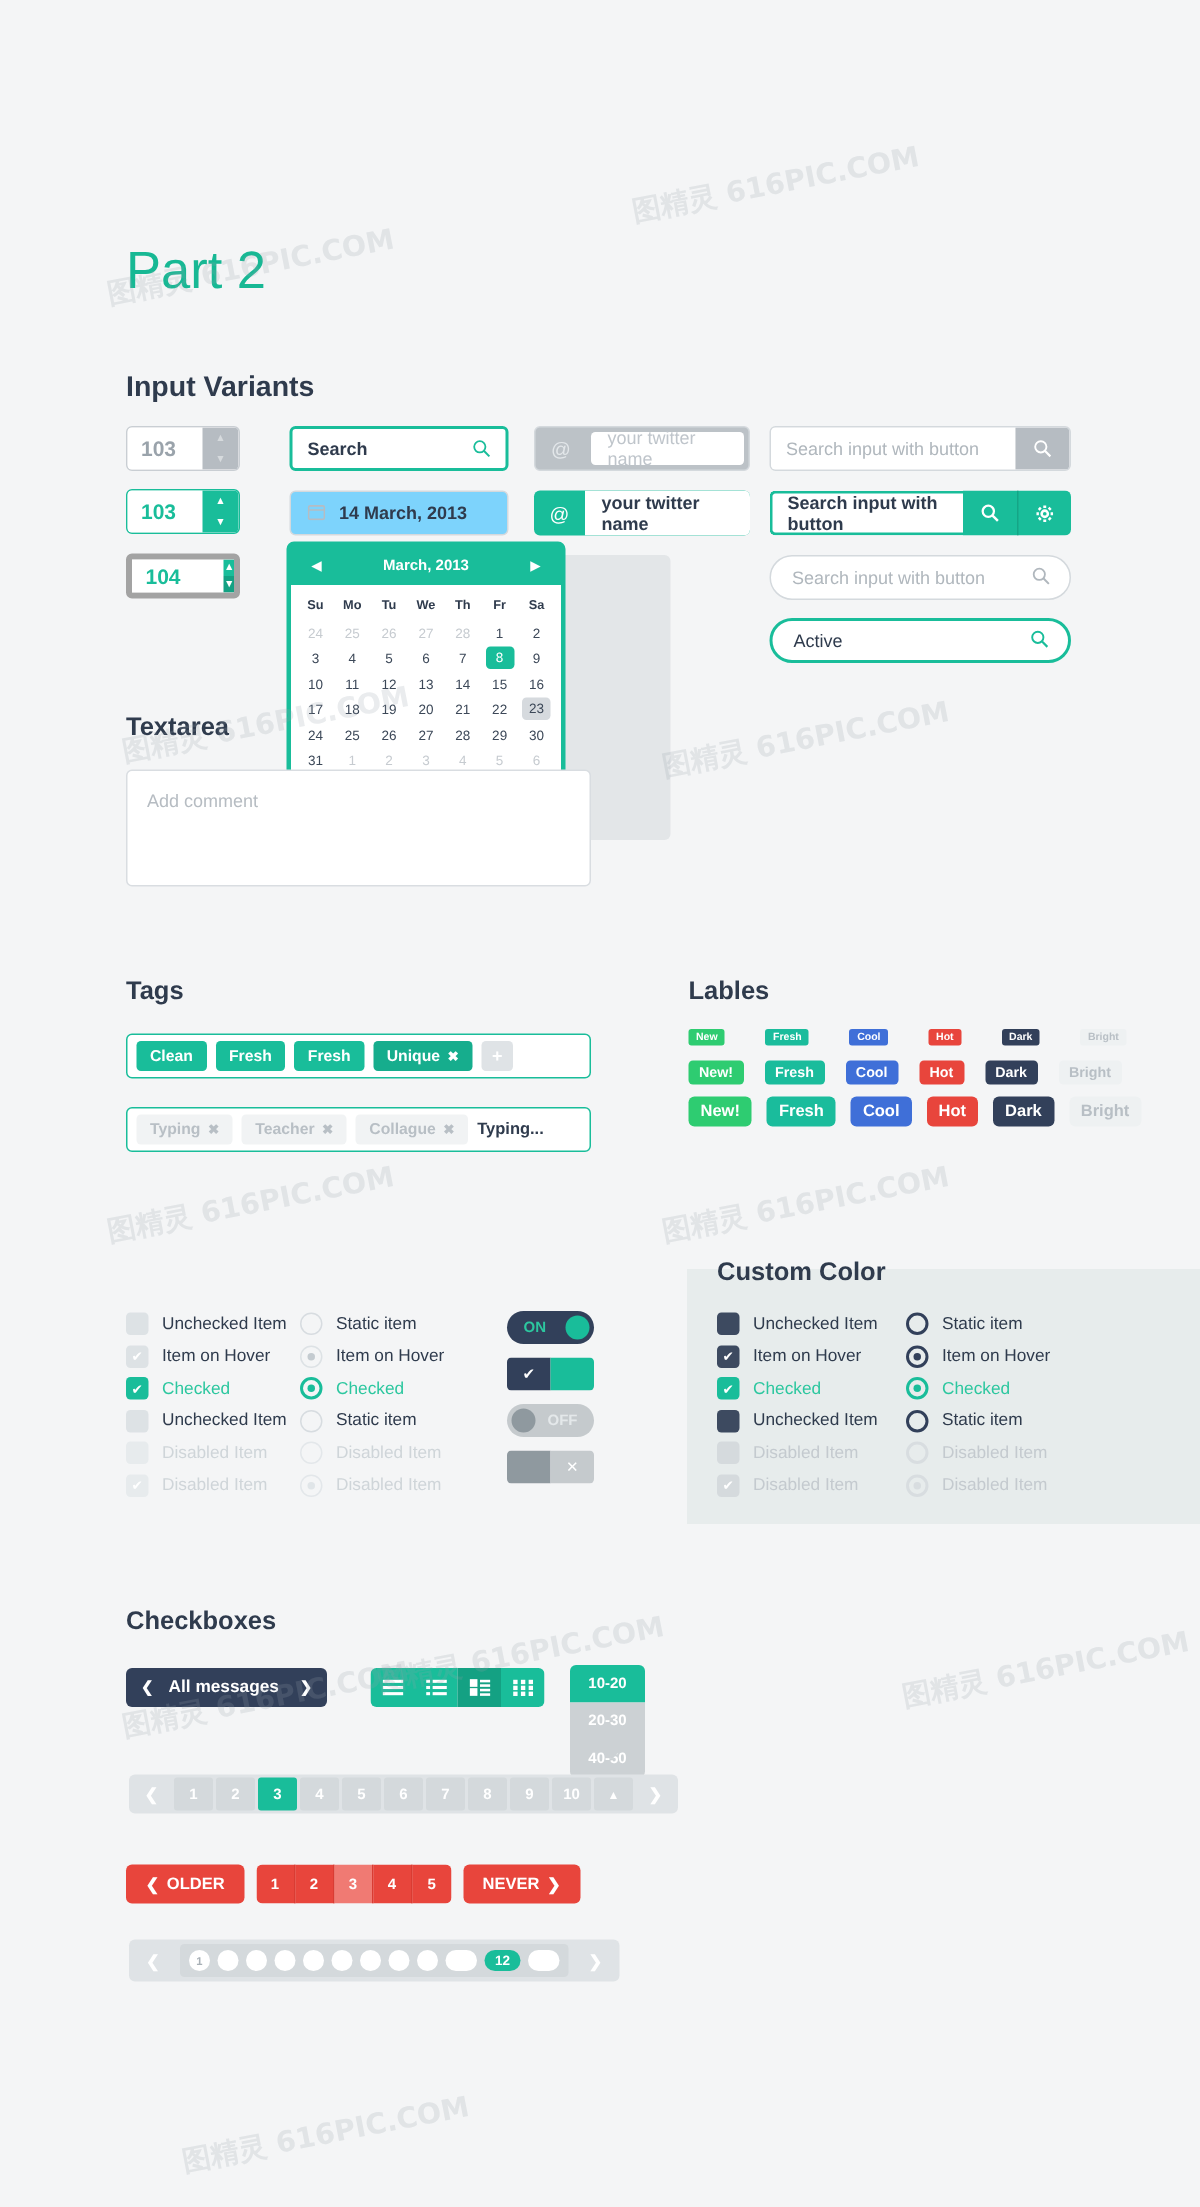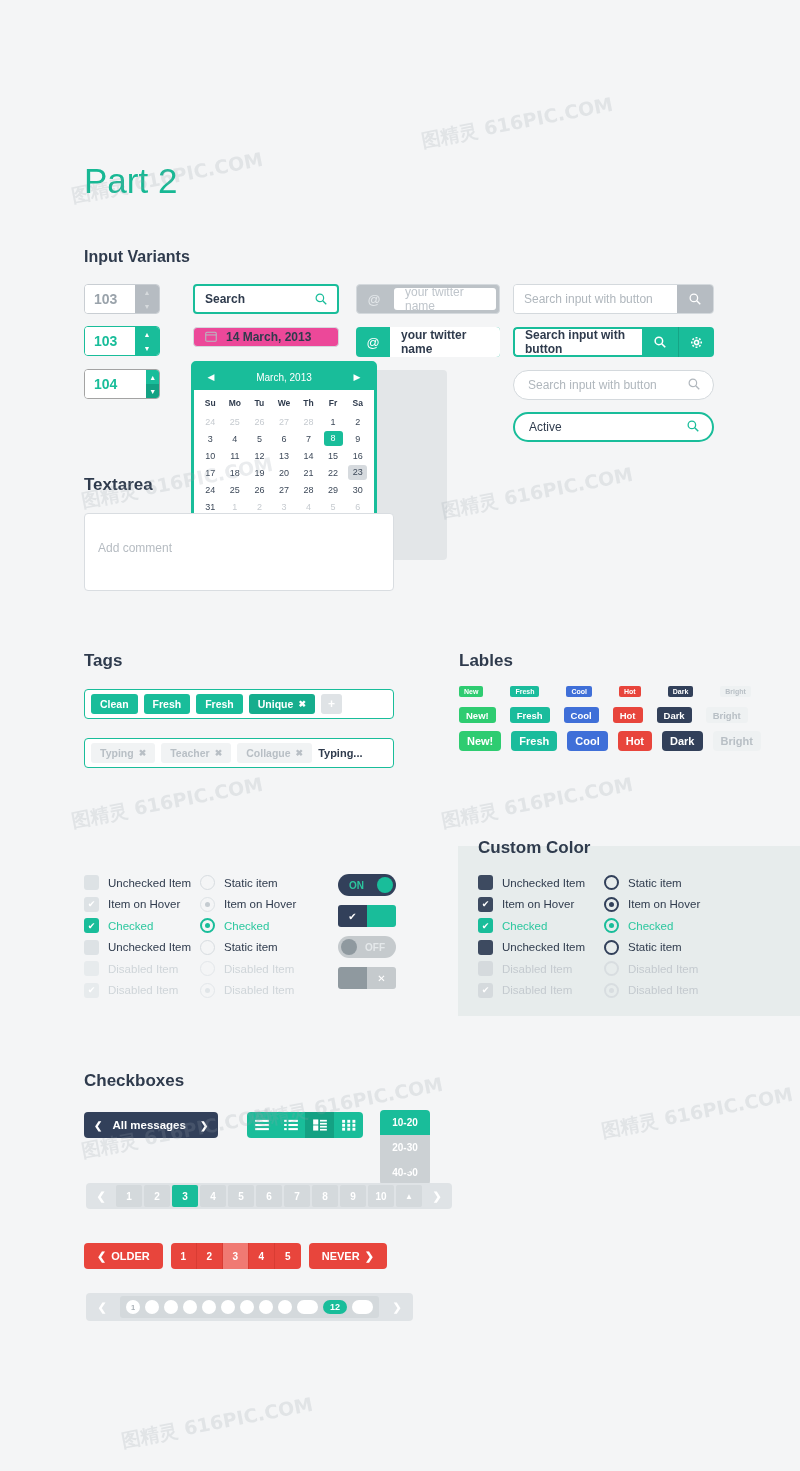--- a/index.html
+++ b/index.html
@@ -19,21 +19,21 @@
     position: absolute; left: 82px; top: 78px;
     font-size: 74px; font-weight: bold; color: #17b894;
     letter-spacing: -2px; line-height: 1;
   }
   .subtitle {
     position: absolute; left: 84px; top: 163px;
     font-size: 35px; color: #17b894; line-height: 1;
   }
   .sec-h {
     position: absolute;
-    font-size: 16px; font-weight: bold; color: #2f3b4d;
+    font-size: 19px; font-weight: bold; color: #2f3b4d;
   }
   .sec-h.big { font-size: 17px; }
 
   
   .abs { position: absolute; }
   .row { display: flex; align-items: center; }
 
   
   .spin {
     display: flex; width: 76px; height: 30px;
@@ -54,21 +54,21 @@
     font-size: 7px; line-height: 1;
   }
   .spin.gray { border: 1px solid #c9ced3; }
   .spin.gray .val { color: #9aa3ab; }
   .spin.gray .btns { background: #b6bcc2; }
   .spin.gray .btns div { color: #d6dadd; }
   .spin.teal { border: 1px solid #19bd9a; }
   .spin.teal .val { color: #19bd9a; }
   .spin.teal .btns { background: #19bd9a; }
   .spin.teal .btns div { color: #fff; }
-  .spin.teal2 { border: 1px solid #a3a3a3; gap: 29px; }
+  .spin.teal2 { border: 4px solid #a3a3a3; gap: 29px; }
   .spin.teal2 .val { color: #19bd9a; }
   .spin.teal2 .btns div:first-child { background: #19bd9a; color: #fff; }
   .spin.teal2 .btns div:last-child { background: #13a183; color: #fff; }
 
   
   .inp {
     display: flex; align-items: center;
     height: 30px; background: #fff; border-radius: 4px;
     font-size: 12px;
   }
@@ -112,43 +112,43 @@
   }
   .pill .txt { flex: 1; padding: 0 0 0 14px; }
   .pill .ic { padding-right: 13px; }
   .pill.gray { border: 1px solid #d4d9dd; }
   .pill.gray .txt { color: #b0b7bd; }
   .pill.teal { border: 2px solid #19bd9a; }
   .pill.teal .txt { color: #2f3b4d; }
 
   
   .dateinp {
-    display: flex; align-items: center; height: 20px;
-    border: 1px solid #d4d9dd; background: #ec4899; border-radius: 4px;
+    display: flex; align-items: center; height: 30px;
+    border: 1px solid #d4d9dd; background: #7dd3fc; border-radius: 4px;
     font-size: 12px; font-weight: bold; color: #2f3b4d;
   }
   .dateinp .cal { padding: 0 9px 0 11px; }
 
   
   .cal-wrap { position: absolute; }
   .cal-shadow {
     position: absolute; left: 66px; top: 9px;
     width: 190px; height: 190px; background: #e3e6e8; border-radius: 4px;
   }
   .cal-box {
     position: relative; width: 186px;
     border: 3px solid #19bd9a; border-radius: 5px;
     background: #19bd9a; overflow: hidden;
   }
   .cal-head {
     display: flex; align-items: center; height: 26px;
     background: #19bd9a; color: #fff;
   }
   .cal-head .nav { width: 34px; text-align: center; font-size: 9px; }
-  .cal-head .mon { flex: 1; text-align: center; font-size: 10px; font-weight: normal; }
+  .cal-head .mon { flex: 1; text-align: center; font-size: 10px; font-weight: bold; }
   .cal-grid { background: #fff; padding: 3px 4px 5px; }
   .cal-grid table { border-collapse: collapse; width: 100%; }
   .cal-grid th {
     font-size: 8.5px; font-weight: bold; color: #2f3b4d;
     padding: 5px 0 5px; text-align: center;
   }
   .cal-grid td {
     font-size: 9px; color: #3c4858; text-align: center;
     height: 17px; width: 14.2%;
   }
@@ -158,21 +158,21 @@
     background: #19bd9a; color: #fff; border-radius: 3px;
   }
   .cal-grid td .hov {
     display: block; width: 19px; height: 15px; line-height: 15px; margin: 0 auto;
     background: #d6dade; color: #3c4858; border-radius: 3px;
   }
 
   
   .ta {
     background: #fff; border: 1px solid #d9dde1; border-radius: 4px;
-    font-size: 12px; padding: 25px 13px; line-height: 1.65;
+    font-size: 12px; padding: 11px 13px; line-height: 1.65;
   }
   .ta.ph { color: #b6bcc2; }
   .ta.val { color: #55606e; }
 
   
   .tagbox {
     display: flex; align-items: center; gap: 6px;
     background: #fff; border-radius: 4px; padding: 5px 6px;
     height: 30px;
   }

